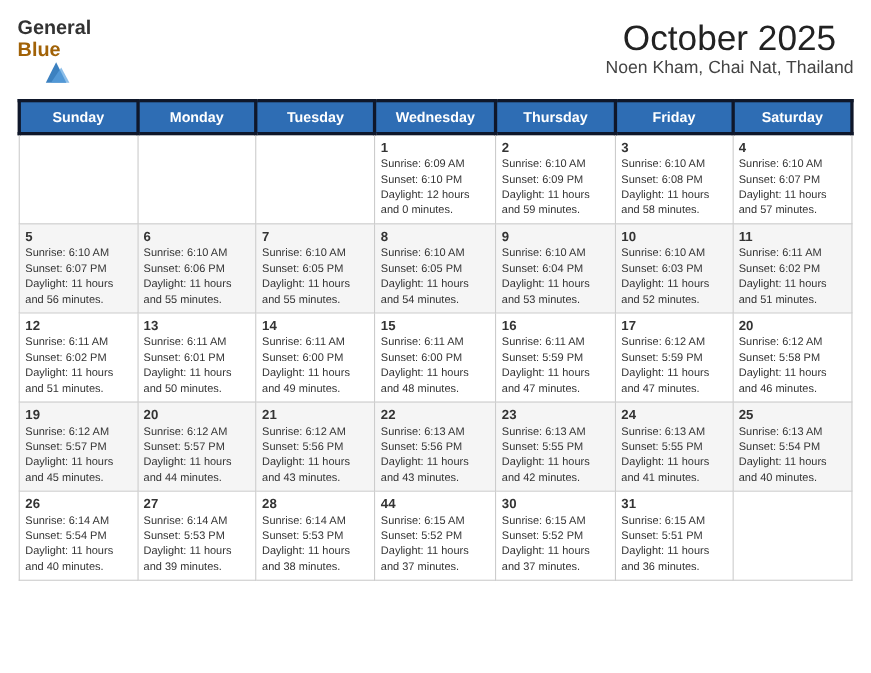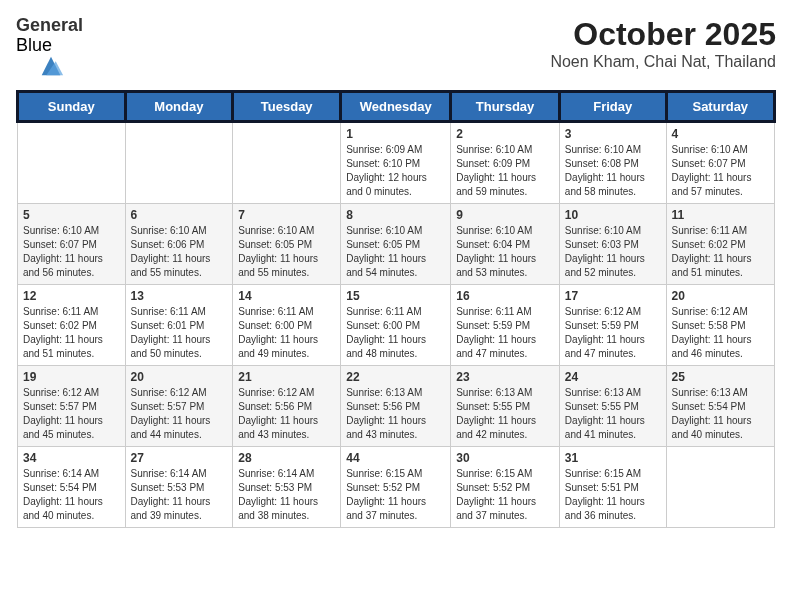--- a/index.html
+++ b/index.html
@@ -26,36 +26,37 @@
       flex-direction: column;
       line-height: 1.1;
     }
     .logo-general {
       font-size: 18px;
       font-weight: bold;
       color: #333;
     }
     .logo-blue {
       font-size: 18px;
-      font-weight: normal;
-      color: #000000;
+      font-weight: bold;
+      color: #a16207;
     }
     .logo-icon {
       width: 28px;
       height: 28px;
       margin-left: 2px;
       margin-top: -4px;
     }
     .title-section {
       text-align: right;
     }
     .month-title {
       font-size: 32px;
-      font-weight: bold;
+      font-weight: normal;
       color: #222;
+      text-align: center;
     }
     .location-title {
       font-size: 16px;
       color: #444;
     }
     .calendar {
       width: 100%;
       border-collapse: collapse;
       border: 1px solid #ccc;
     }
@@ -311,21 +312,21 @@
         <td>
           <div class="day-number">25</div>
           <div class="day-info" style="white-space: pre-line;">Sunrise: 6:13 AM
 Sunset: 5:54 PM
 Daylight: 11 hours
 and 40 minutes.</div>
         </td>
       </tr>
       <tr>
         <td>
-          <div class="day-number">34</div>
+          <div class="day-number">26</div>
           <div class="day-info" style="white-space: pre-line;">Sunrise: 6:14 AM
 Sunset: 5:54 PM
 Daylight: 11 hours
 and 40 minutes.</div>
         </td>
         <td>
           <div class="day-number">27</div>
           <div class="day-info" style="white-space: pre-line;">Sunrise: 6:14 AM
 Sunset: 5:53 PM
 Daylight: 11 hours

